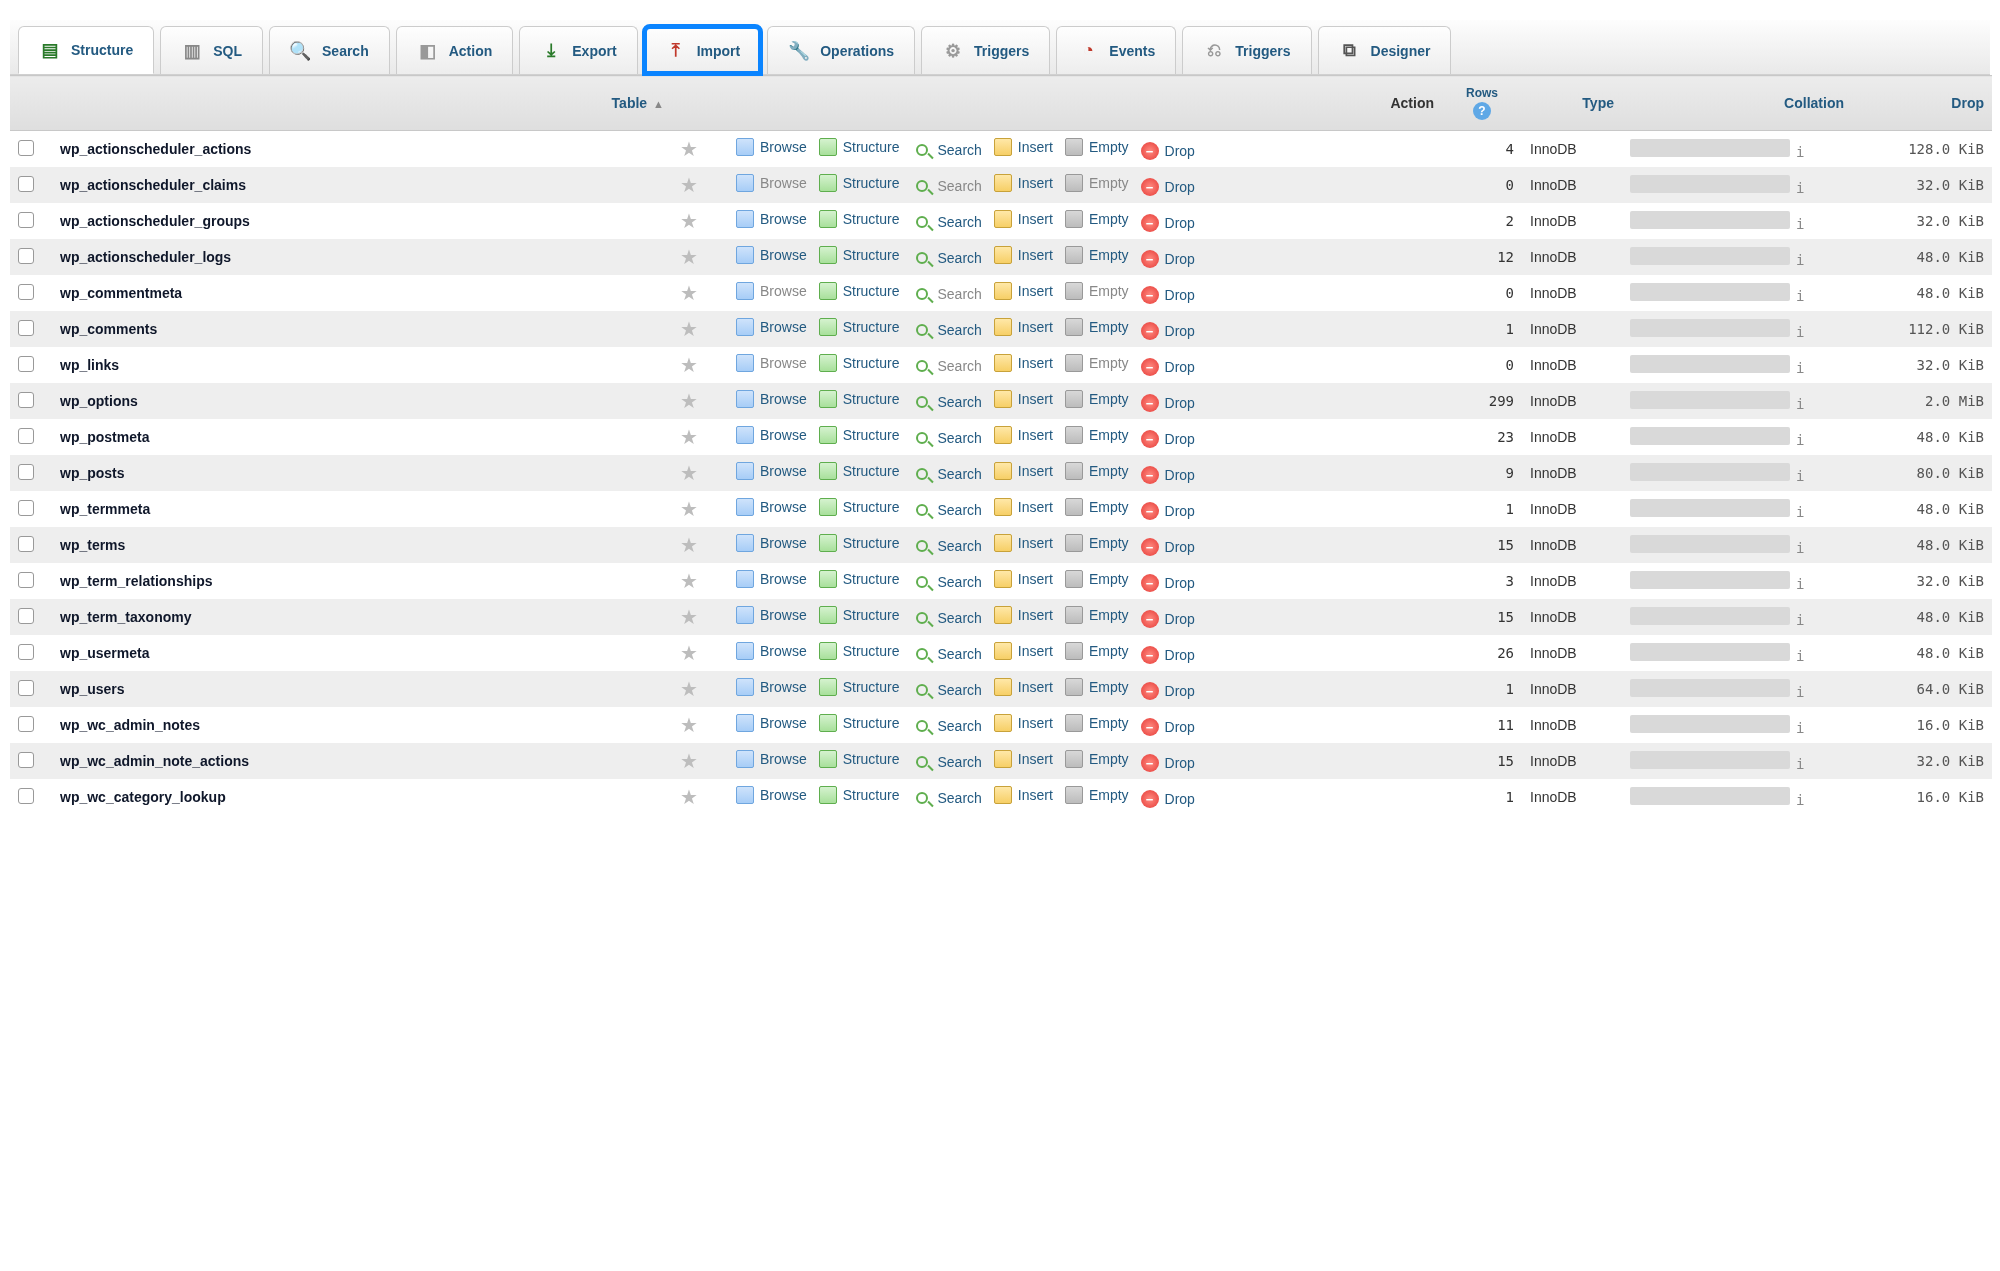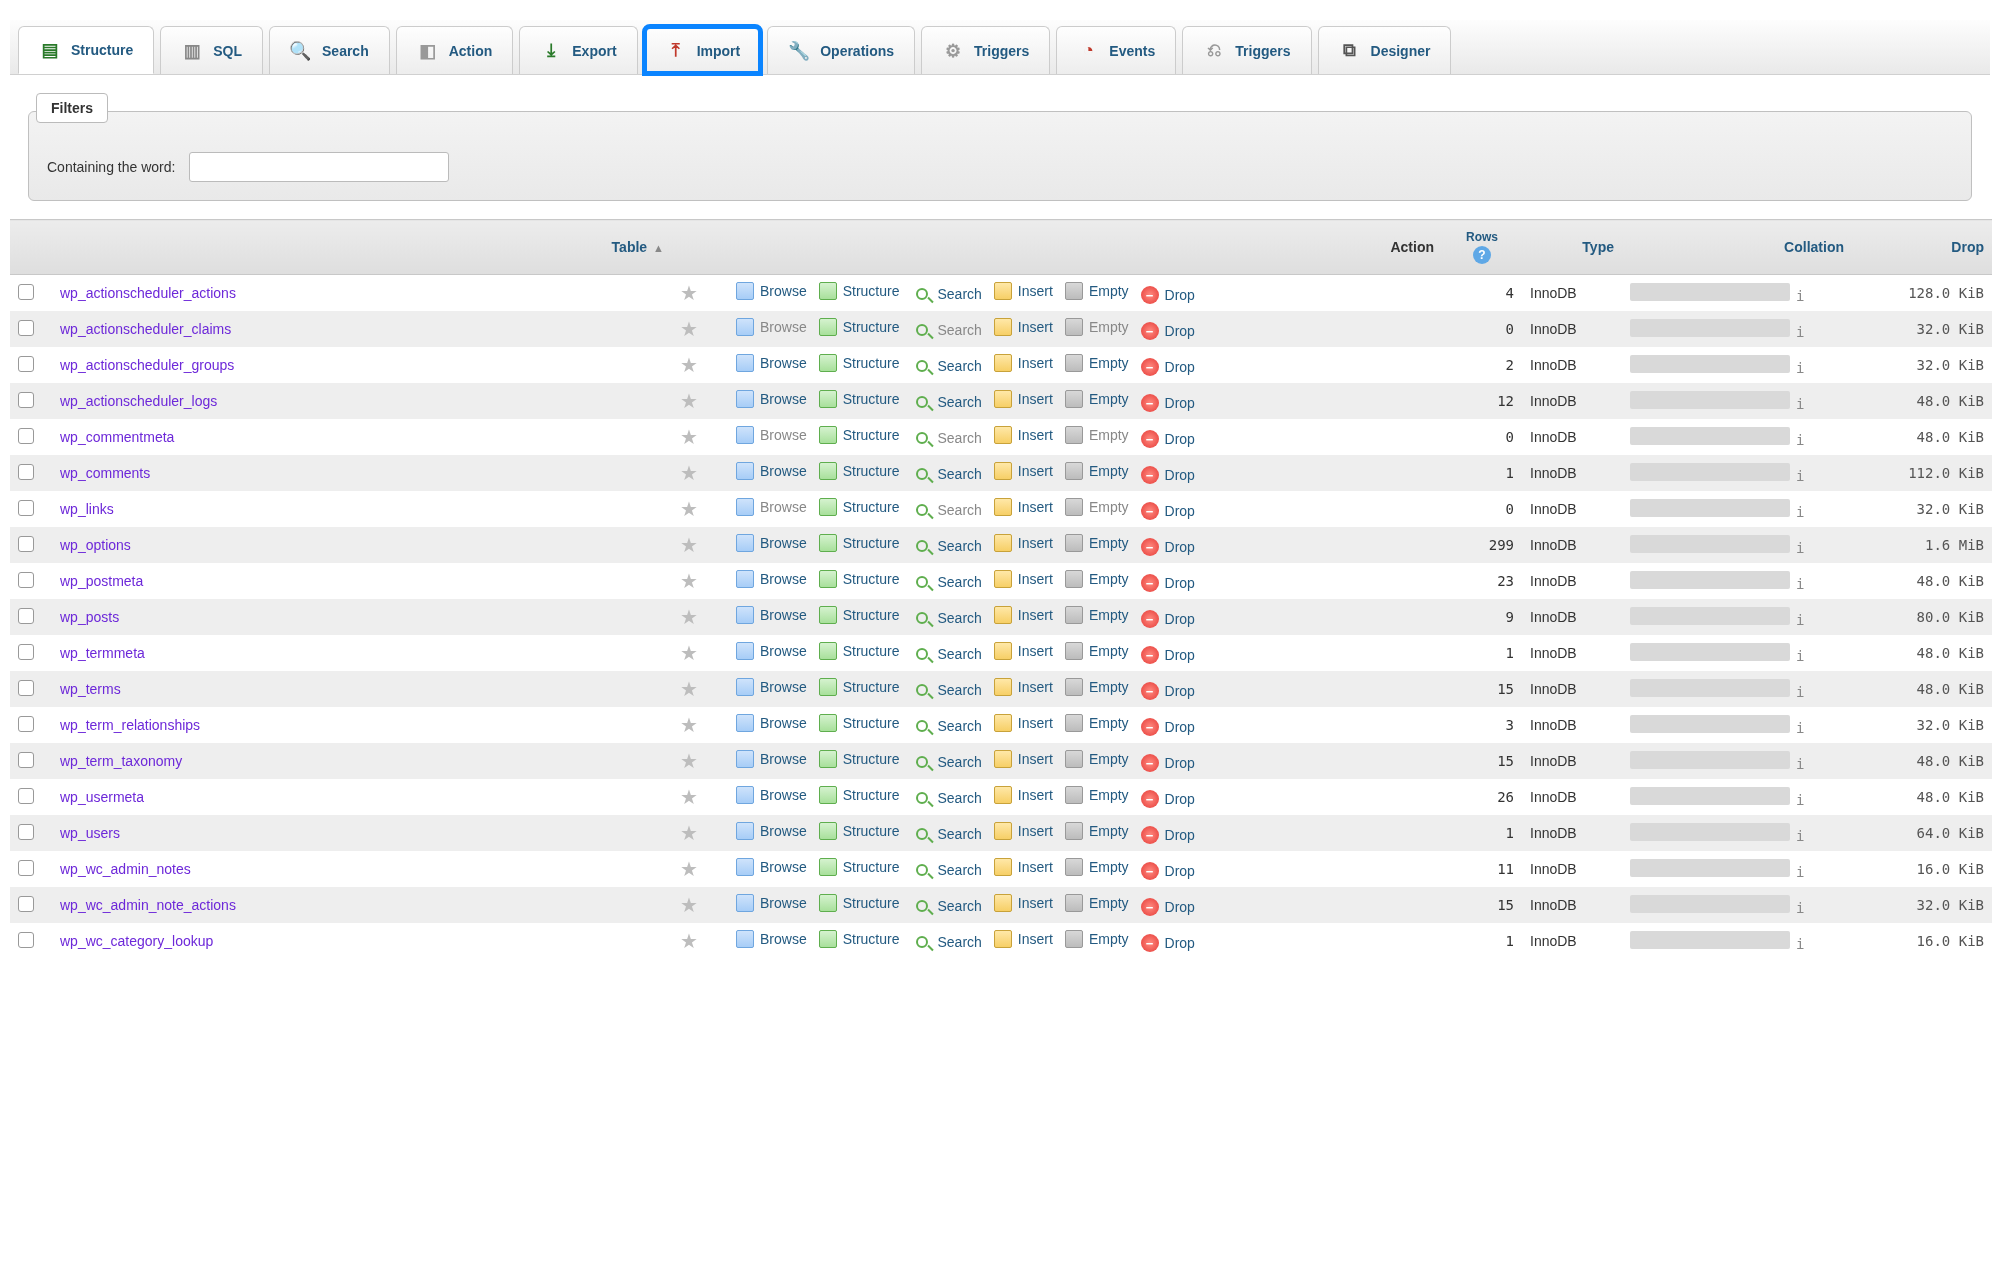--- a/index.html
+++ b/index.html
@@ -16,21 +16,21 @@
   .filters-legend { position: absolute; top: -18px; left: 8px; background:#fff; border:1px solid #bbb; border-radius:4px; padding: 6px 14px; font-weight:600; }
   .filters-inner { border:1px solid #c0c0c0; border-radius:6px; background: linear-gradient(#f3f3f3,#e9e9e9); padding: 40px 18px 18px 18px; display:flex; align-items:center; gap:14px; }
   .filters-inner input { height: 30px; width: 260px; border:1px solid #bbb; border-radius:3px; background:#fff; padding:0 6px; }
   
   table.main { width: 100%; border-collapse: collapse; table-layout: fixed; }
   table.main thead th { text-align: right; padding: 10px 8px; background: linear-gradient(#ececec,#dedede); border-top:1px solid #c8c8c8; border-bottom:1px solid #c8c8c8; color:#235a81; font-weight:700; }
   table.main thead th.action-head { color:#333; }
   table.main tbody tr.odd { background:#fff; }
   table.main tbody tr.even { background:#eee; }
   table.main td { padding: 6px 8px; vertical-align: middle; white-space: nowrap; }
-  td.name a { color:#6d28d9; font-weight:400; text-decoration:none; }
+  td.name a { color:#0f172a; font-weight:700; text-decoration:none; }
   td.rows { text-align:right; font-family: ui-monospace, Menlo, Consolas, monospace; color:#333; padding-right:10px; }
   td.size { font-family: ui-monospace, Menlo, Consolas, monospace; color:#555; text-align:right; }
   td.collation { color:#ccc; }
   .coll-blur { display:inline-block; width:160px; height:18px; background:#d9d9d9; border-radius:2px; }
   .coll-i { color:#888; padding-left:6px; font-family: ui-monospace, Menlo, Consolas, monospace;}
   .actlink { display:inline-flex; align-items:center; gap:6px; color:#235a81; text-decoration:none; padding:0 6px; cursor:pointer;}
   .actlink.dim { color:#888; }
   .iconbox { width:20px; height:20px; display:inline-flex; align-items:center; justify-content:center; }
   .chk { width:16px; height:16px; border:1px solid #999; border-radius:3px; display:inline-block; background:#fff; }
   .star { color:#bdbdbd; font-size:20px; cursor:pointer; }
@@ -101,27 +101,20 @@
       <div class="tab">
         <span class="ticon ic-triggers">⎌</span>
         <span>Triggers</span>
       </div>
       <div class="tab">
         <span class="ticon ic-designer">⧉</span>
         <span>Designer</span>
       </div>
     </div>
 
-  <div class="filters-box">
-    <div class="filters-legend">Filters</div>
-    <div class="filters-inner">
-      <span>Containing the word:</span>
-      <input type="text" value="" style="">
-    </div>
-  </div>
 
   <table class="main">
     <colgroup>
       <col class="c-chk">
         <col class="c-name">
         <col class="c-star">
         <col class="c-act">
       <col class="c-rows">
         <col class="c-type">
         <col class="c-coll">
@@ -230,21 +223,21 @@
         <tr class="even">
           <td><span class="chk"></span></td>
           <td class="name"><a>wp_options</a></td>
           <td><span class="star">★</span></td>
           <td><a class="actlink"><span class="ri ri-browse"></span>Browse</a><a class="actlink"><span class="ri ri-struct"></span>Structure</a><a class="actlink"><span class="iconbox">
                 <span class="ri-search"></span>
               </span>Search</a><a class="actlink"><span class="ri ri-insert"></span>Insert</a><a class="actlink"><span class="ri ri-empty"></span>Empty</a><a class="actlink"><span class="ri-drop">−</span>Drop</a></td>
           <td class="rows">299</td>
           <td>InnoDB</td>
           <td class="collation"><span class="coll-blur"></span><span class="coll-i">i</span></td>
-          <td class="size">1.6 MiB</td>
+          <td class="size">2.0 MiB</td>
         </tr>
         <tr class="odd">
           <td><span class="chk"></span></td>
           <td class="name"><a>wp_postmeta</a></td>
           <td><span class="star">★</span></td>
           <td><a class="actlink"><span class="ri ri-browse"></span>Browse</a><a class="actlink"><span class="ri ri-struct"></span>Structure</a><a class="actlink"><span class="iconbox">
                 <span class="ri-search"></span>
               </span>Search</a><a class="actlink"><span class="ri ri-insert"></span>Insert</a><a class="actlink"><span class="ri ri-empty"></span>Empty</a><a class="actlink"><span class="ri-drop">−</span>Drop</a></td>
           <td class="rows">23</td>
           <td>InnoDB</td>

